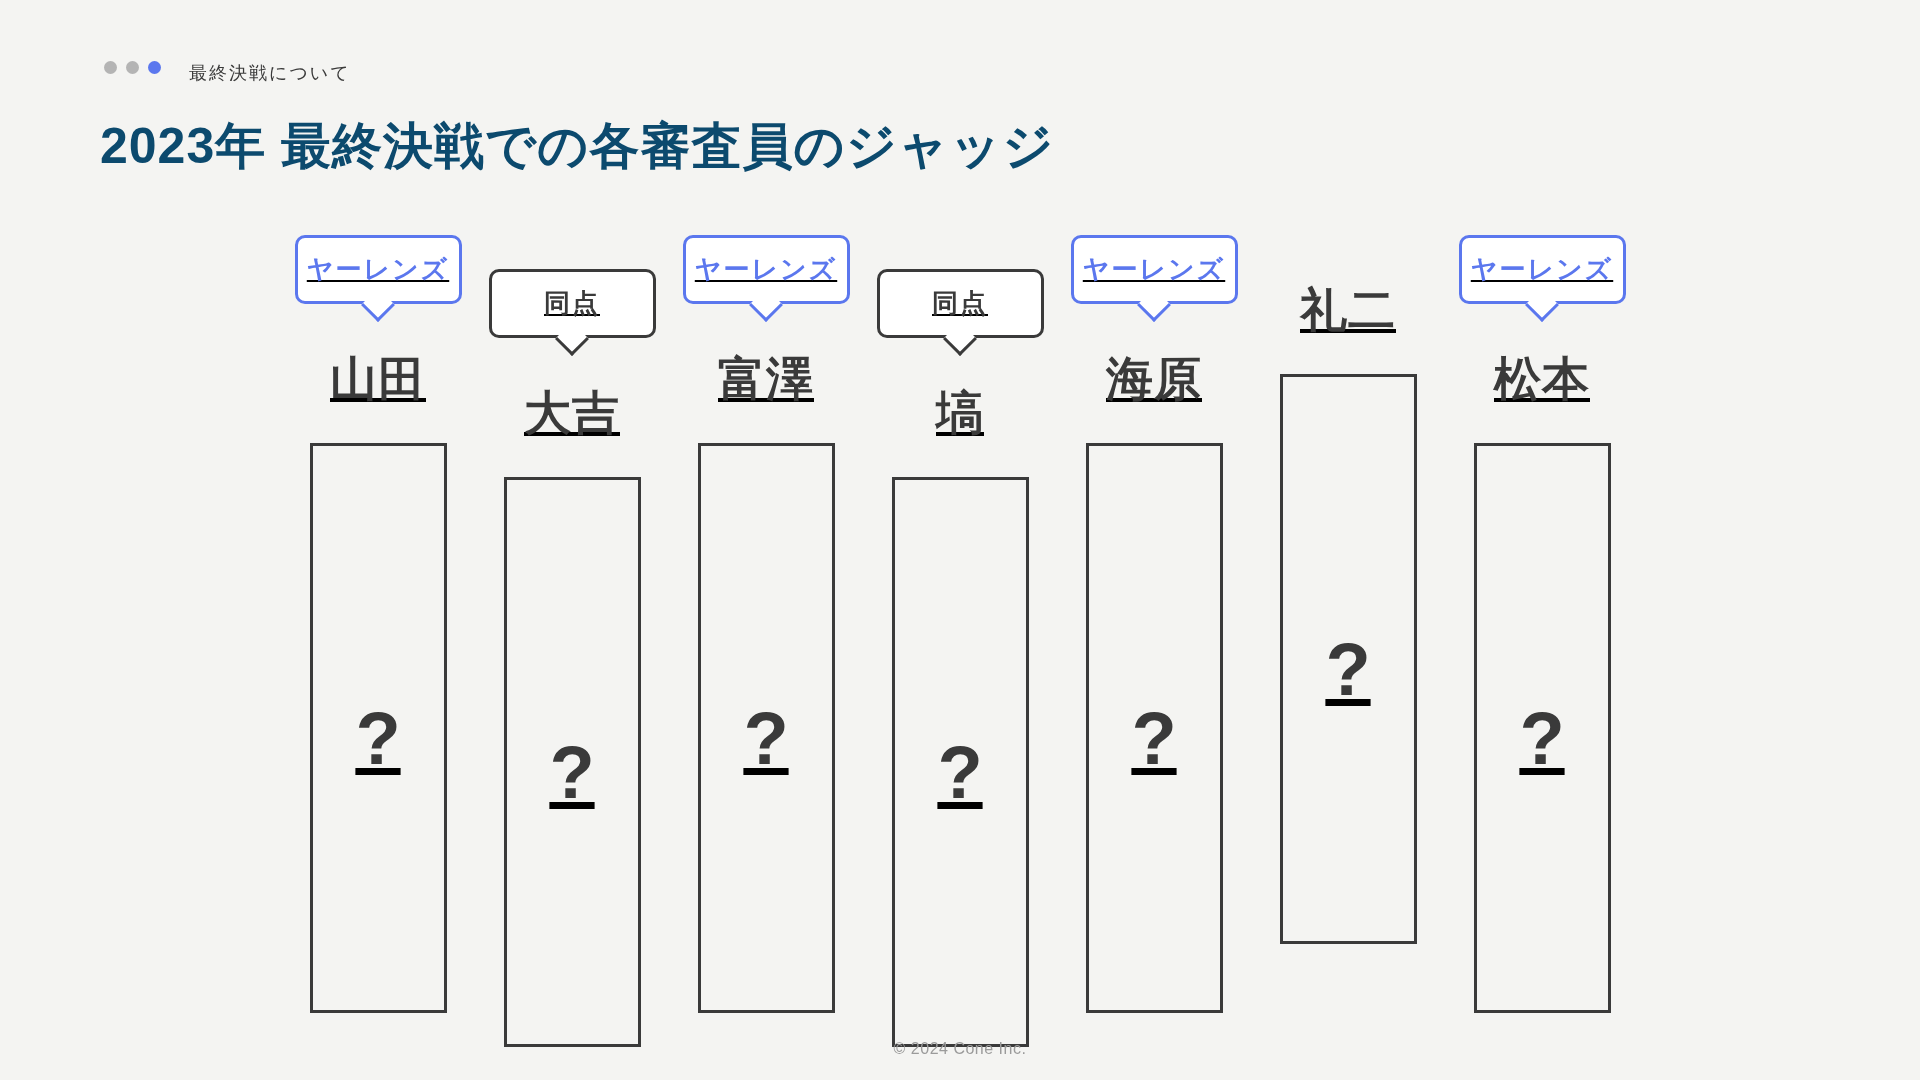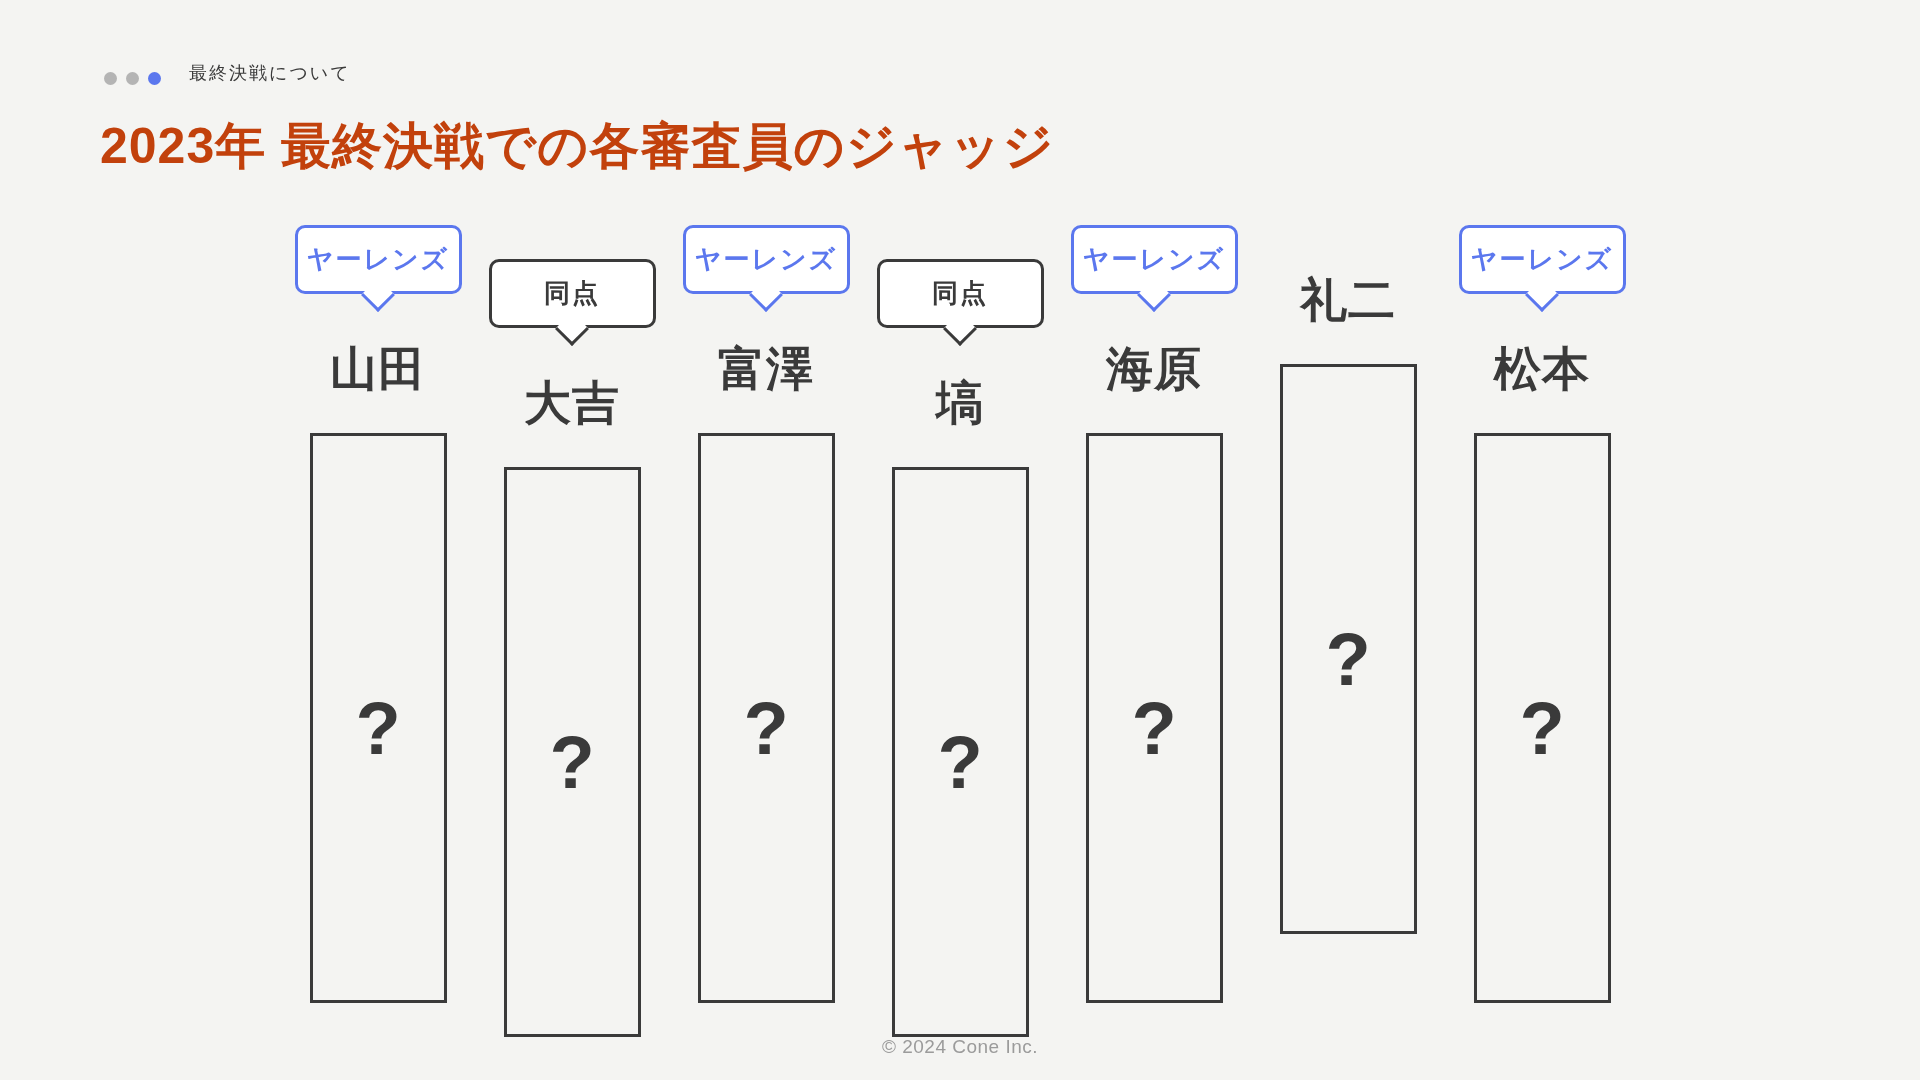--- a/index.html
+++ b/index.html
@@ -22,51 +22,52 @@
     background: var(--background);
     overflow: hidden;
   }
 
   
   .topbar {
     position: absolute;
     left: 104px;
     top: 61px;
     display: flex;
-    align-items: flex-end;
+    align-items: flex-start;
   }
   .dots { display: flex; gap: 9px; }
   .dot { width: 13px; height: 13px; border-radius: 50%; background: #b4b4b4; }
   .section-label {
     margin-left: 28px;
     font-size: 18px;
     letter-spacing: 2px;
     color: var(--dark);
   }
 
   
   .title {
     position: absolute;
     left: 100px;
     top: 116px;
     margin: 0;
     font-size: 50px;
     line-height: 1.2;
     font-weight: 700;
     letter-spacing: 1px;
-    color: #c2410c;
+    color: #0c4a6e;
   }
 
   
   .columns {
     position: absolute;
-    top: 225px;
+    top: 235px;
     left: 281px;
     width: 1358px;
     display: flex;
+    text-decoration: underline;
   }
   .column {
     width: 194px;
     display: flex;
     flex-direction: column;
     align-items: center;
   }
 
   
   .bubble {
@@ -126,21 +127,21 @@
     color: var(--dark);
     padding-top: 22px;
   }
 
   .footer {
     position: absolute;
     left: 0;
     right: 0;
     bottom: 22px;
     text-align: center;
-    font-size: 19px;
+    font-size: 16px;
     letter-spacing: 0.5px;
     color: var(--muted);
     margin-top: 16px;
   }
 </style>
 </head>
 <body>
 
 <div class="slide">
 

